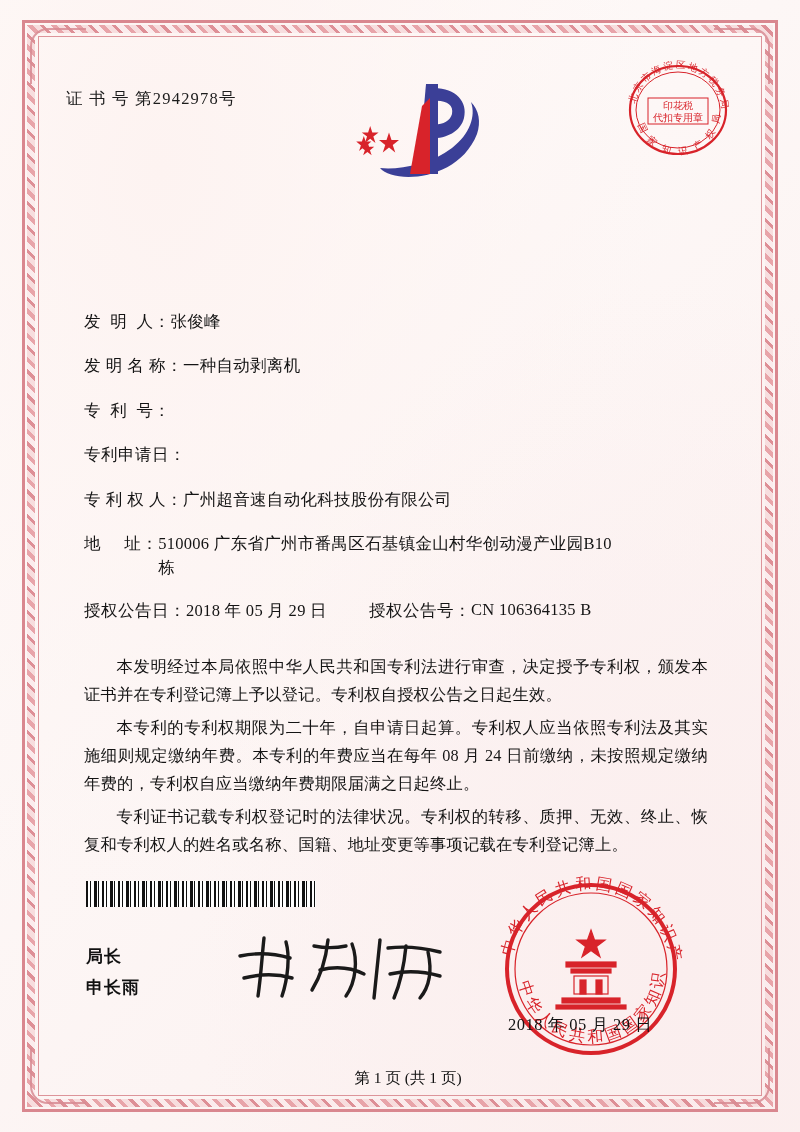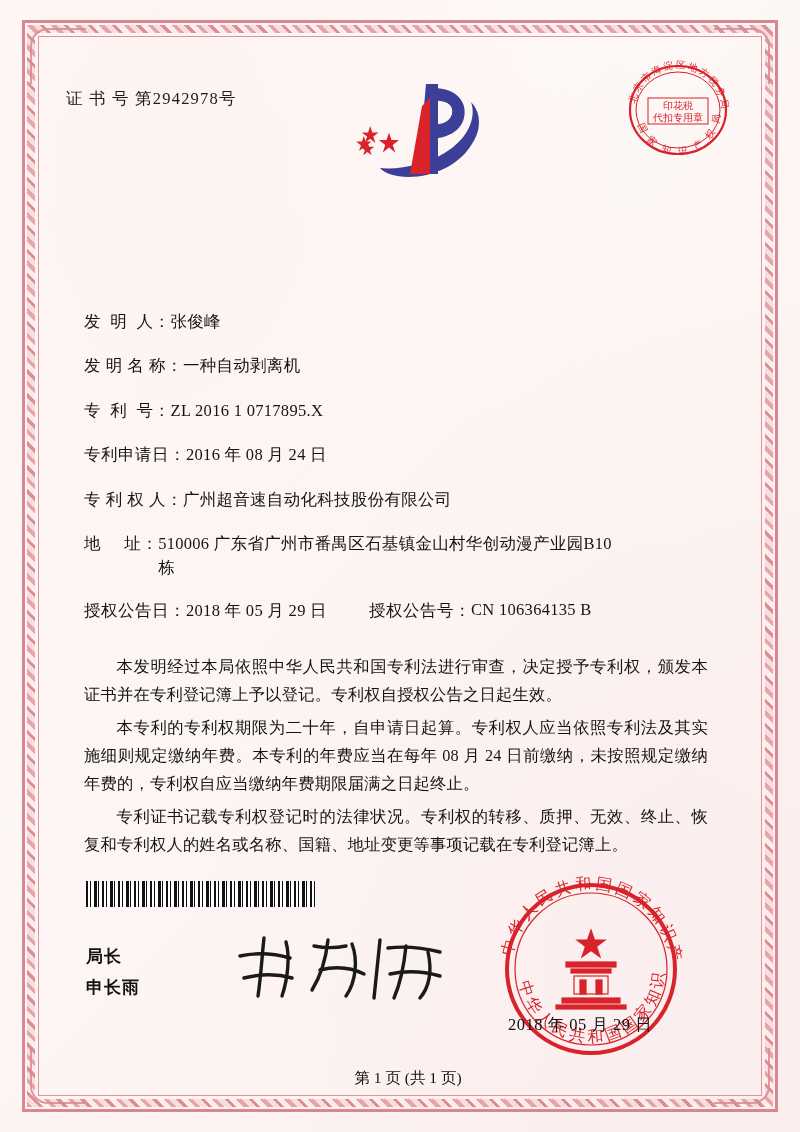--- a/index.html
+++ b/index.html
@@ -271,25 +271,23 @@
       <div class="field-row">
         <span class="field-label">发  明  人：</span>
         <span class="field-value">张俊峰</span>
       </div>
       <div class="field-row">
         <span class="field-label">发 明 名 称：</span>
         <span class="field-value">一种自动剥离机</span>
       </div>
       <div class="field-row">
         <span class="field-label">专  利  号：</span>
-        <span class="field-value">ZL 2016 1 0717895.X</span>
       </div>
       <div class="field-row">
         <span class="field-label">专利申请日：</span>
-        <span class="field-value">2016 年 08 月 24 日</span>
       </div>
       <div class="field-row">
         <span class="field-label">专 利 权 人：</span>
         <span class="field-value">广州超音速自动化科技股份有限公司</span>
       </div>
       <div class="field-row wide">
         <span class="field-label">地     址：</span>
         <span class="field-value">510006 广东省广州市番禺区石基镇金山村华创动漫产业园B10栋</span>
       </div>
       <div class="inline-pair">

